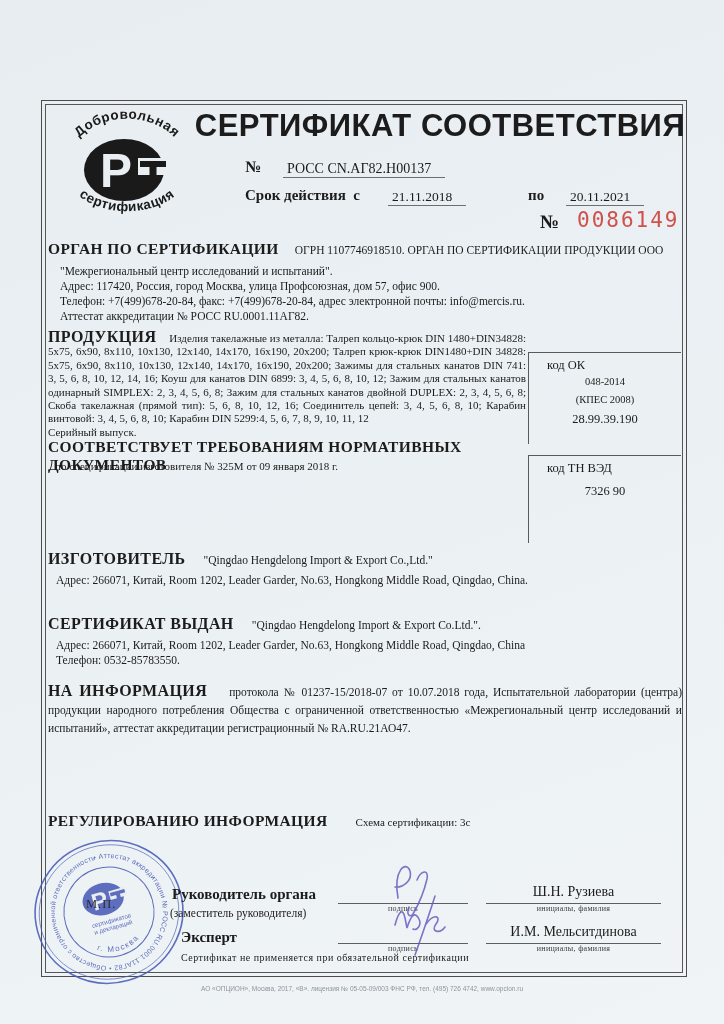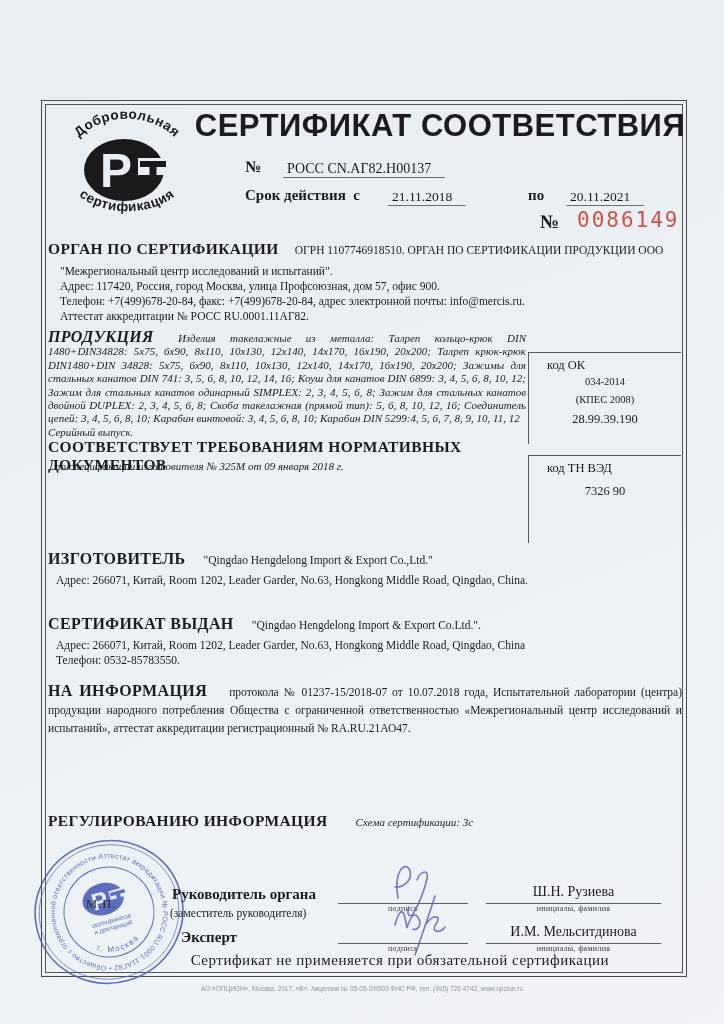--- a/index.html
+++ b/index.html
@@ -13,21 +13,21 @@
     position:relative; width:724px; height:1024px; overflow:hidden;
     background:linear-gradient(160deg,#e7edf1 0%, #eaf0f3 40%, #edf2f4 70%, #f0f4f6 100%);
   }
   .abs { position:absolute; }
   
   .dbox { border:1.3px solid #4c4c4c; }
   .dbox::before { content:""; position:absolute; inset:3px; border:1px solid #565656; pointer-events:none; }
   .center { text-align:center; }
   .sec-h { font-weight:bold; font-size:15.5px; letter-spacing:0.4px; }
   .body-t { font-size:11.5px; line-height:15px; }
-  .small-t { font-size:11px; line-height:13.4px;font-style:italic; }
+  .small-t { font-size:11px; line-height:13.4px; }
   .uline { border-bottom:1px solid #6b6f73; padding:0 14px 1px 4px; }
   .code-box { border-top:1px solid #5a5a5a; border-left:1px solid #5a5a5a; }
   .code-label { font-size:12.5px; padding:5px 12px 0 18px; }
   .sig-line { border-top:1px solid #5a5f63; }
   .sig-caption { font-size:8px; color:#3a3a3a; text-align:center; letter-spacing:0.3px; }
   .name-t { font-size:14px; text-align:center; }
   .bold { font-weight:bold; }
 </style>
 </head>
 <body>
@@ -87,21 +87,21 @@
   <div class="abs" style="left:48px; top:330px; width:478px;">
     <div class="small-t" style="text-align:justify;">
       <span class="sec-h" style="font-size:16px; margin-right:10px;">ПРОДУКЦИЯ</span>
       <span>Изделия такелажные из металла: Талреп кольцо-крюк DIN 1480+DIN34828: 5x75, 6x90, 8x110, 10x130, 12x140, 14x170, 16x190, 20x200; Талреп крюк-крюк DIN1480+DIN 34828: 5x75, 6x90, 8x110, 10x130, 12x140, 14x170, 16x190, 20x200; Зажимы для стальных канатов DIN 741: 3, 5, 6, 8, 10, 12, 14, 16; Коуш для канатов DIN 6899: 3, 4, 5, 6, 8, 10, 12; Зажим для стальных канатов одинарный SIMPLEX: 2, 3, 4, 5, 6, 8; Зажим для стальных канатов двойной DUPLEX: 2, 3, 4, 5, 6, 8; Скоба такелажная (прямой тип): 5, 6, 8, 10, 12, 16; Соединитель цепей: 3, 4, 5, 6, 8, 10; Карабин винтовой: 3, 4, 5, 6, 8, 10; Карабин DIN 5299:4, 5, 6, 7, 8, 9, 10, 11, 12</span>
     </div>
     <div class="small-t">Серийный выпуск.</div>
   </div>
 
   <div class="abs code-box" style="left:528px; top:352px; width:153px; height:92px;">
     <div class="code-label">код ОК</div>
-    <div class="center" style="font-size:10.5px; margin-top:3px;">034-2014</div>
+    <div class="center" style="font-size:10.5px; margin-top:3px;">048-2014</div>
     <div class="center" style="font-size:10.5px; margin-top:7px;">(КПЕС 2008)</div>
     <div class="center" style="font-size:12.5px; margin-top:7px;">28.99.39.190</div>
   </div>
 
   <div class="abs sec-h" style="left:48px; top:438px; width:480px;">СООТВЕТСТВУЕТ ТРЕБОВАНИЯМ НОРМАТИВНЫХ ДОКУМЕНТОВ</div>
   <div class="abs small-t" style="left:55px; top:460px; width:460px;">по спецификации изготовителя № 325М от 09 января 2018 г.</div>
 
   <div class="abs code-box" style="left:528px; top:455px; width:153px; height:88px;">
     <div class="code-label">код ТН ВЭД</div>
     <div class="center" style="font-size:12.5px; margin-top:8px;">7326 90</div>
@@ -184,17 +184,17 @@
     </g>
   </svg>
   <svg class="abs" style="left:388px; top:893px;" width="76" height="64" viewBox="0 0 76 64">
     <g fill="none" stroke="#6a5ec1" stroke-width="1.6" stroke-linecap="round" opacity="0.85">
       <path d="M7,32 C11,17 15,15 17,25 L19,35 C23,22 27,18 31,26 C34,32 29,38 25,36"></path>
       <path d="M38,31 C46,20 54,23 48,31 C42,39 52,41 57,34"></path>
       <path d="M47,3 C41,22 33,45 27,62"></path>
     </g>
   </svg>
 
-  <div class="abs center" style="left:41px; top:952px; width:568px; font-size:15px; letter-spacing:0.5px;text-align:right;">Сертификат не применяется при обязательной сертификации</div>
+  <div class="abs center" style="left:41px; top:952px; width:568px; font-size:10px; letter-spacing:0.5px;">Сертификат не применяется при обязательной сертификации</div>
 
   <div class="abs center" style="left:0; top:985px; width:724px; font-size:6.5px; color:#8f959b; font-family:'Liberation Sans', sans-serif;">АО «ОПЦИОН», Москва, 2017, «В».  лицензия № 05-05-09/003 ФНС РФ,  тел. (495) 726 4742,  www.opcion.ru</div>
 
 </div>
 
 </body></html>

